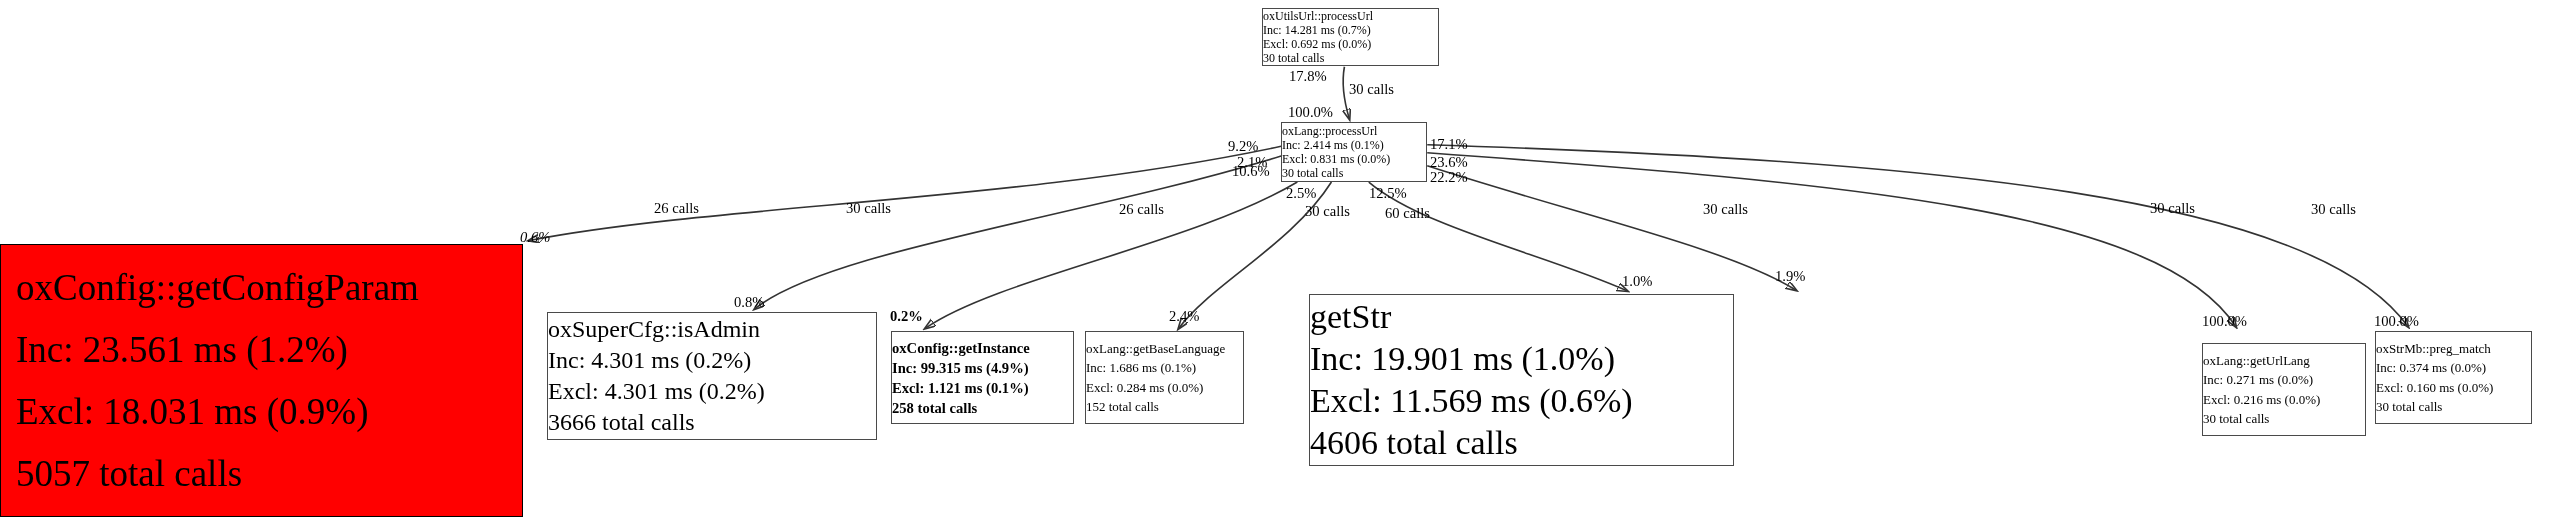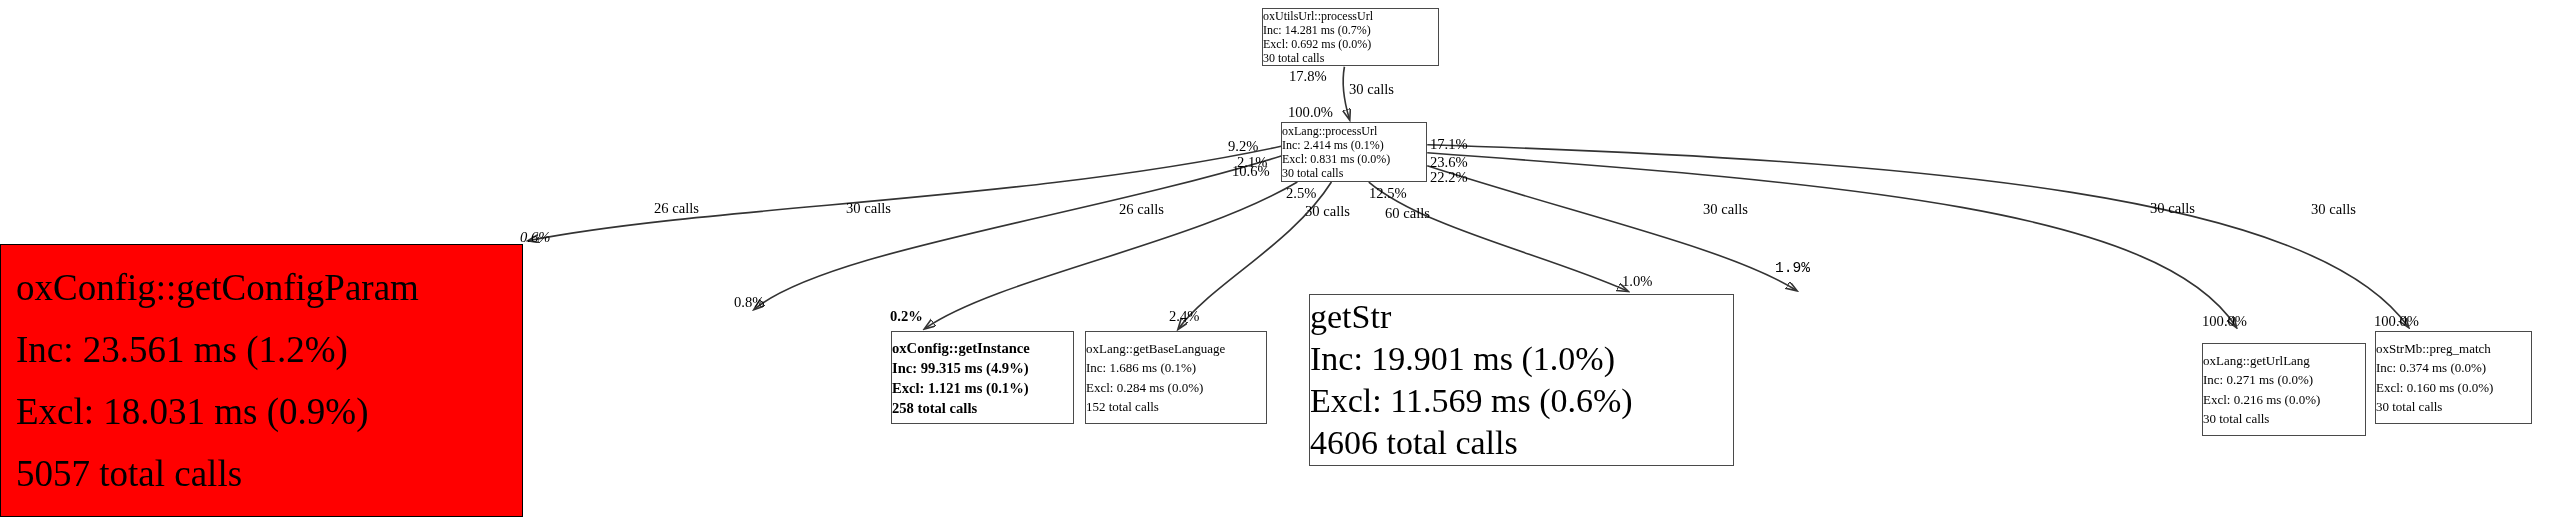--- a/index.html
+++ b/index.html
@@ -67,29 +67,35 @@
     <div>30 total calls</div>
   </div>
 
   <div class="node" style="left: 0px; top: 244px; width: 523px; height: 273px; font-size: 37px; line-height: 62px; border-color: rgb(0, 0, 0); background-color: rgb(255, 0, 0); padding-left: 15px;">
     <div>oxConfig::getConfigParam</div>
     <div>Inc: 23.561 ms (1.2%)</div>
     <div>Excl: 18.031 ms (0.9%)</div>
     <div>5057 total calls</div>
   </div>
 
+  <div class="node" style="left:547px;top:312px;width:330px;height:128px;font-size:24px;line-height:31px;">
+    <div>oxSuperCfg::isAdmin</div>
+    <div>Inc: 4.301 ms (0.2%)</div>
+    <div>Excl: 4.301 ms (0.2%)</div>
+    <div>3666 total calls</div>
+  </div>
 
   <div class="node bold" style="left:891px;top:331px;width:183px;height:93px;font-size:14.6px;line-height:20px;">
     <div>oxConfig::getInstance</div>
     <div>Inc: 99.315 ms (4.9%)</div>
     <div>Excl: 1.121 ms (0.1%)</div>
     <div>258 total calls</div>
   </div>
 
-  <div class="node" style="left:1085px;top:331px;width:182px;height:93px;font-size:13px;line-height:19.5px;">
+  <div class="node" style="left:1085px;top:331px;width:159px;height:93px;font-size:13px;line-height:19.5px;">
     <div>oxLang::getBaseLanguage</div>
     <div>Inc: 1.686 ms (0.1%)</div>
     <div>Excl: 0.284 ms (0.0%)</div>
     <div>152 total calls</div>
   </div>
 
   <div class="node" style="left:1309px;top:294px;width:425px;height:172px;font-size:34px;line-height:42px;">
     <div>getStr</div>
     <div>Inc: 19.901 ms (1.0%)</div>
     <div>Excl: 11.569 ms (0.6%)</div>
@@ -131,18 +137,18 @@
   <span class="elabel" style="left:1385px;top:205px;">60 calls</span>
   <span class="elabel" style="left:1703px;top:201px;">30 calls</span>
   <span class="elabel" style="left:2150px;top:200px;">30 calls</span>
   <span class="elabel" style="left:2311px;top:201px;">30 calls</span>
 
   <span class="elabel" style="left:520px;top:229px;font-style:italic;">0.6%</span>
   <span class="elabel" style="left:734px;top:294px;">0.8%</span>
   <span class="elabel" style="left:890px;top:308px;font-weight:bold;">0.2%</span>
   <span class="elabel" style="left:1169px;top:308px;">2.4%</span>
   <span class="elabel" style="left:1622px;top:273px;">1.0%</span>
-  <span class="elabel" style="left:1775px;top:260px;font-family:Liberation Mono, monospace;">1.9%</span>
+  <span class="elabel" style="left:1775px;top:268px;">1.9%</span>
   <span class="elabel" style="left:2202px;top:313px;">100.0%</span>
   <span class="elabel" style="left:2374px;top:313px;">100.0%</span>
 
 </div>
 
 
 </body></html>

